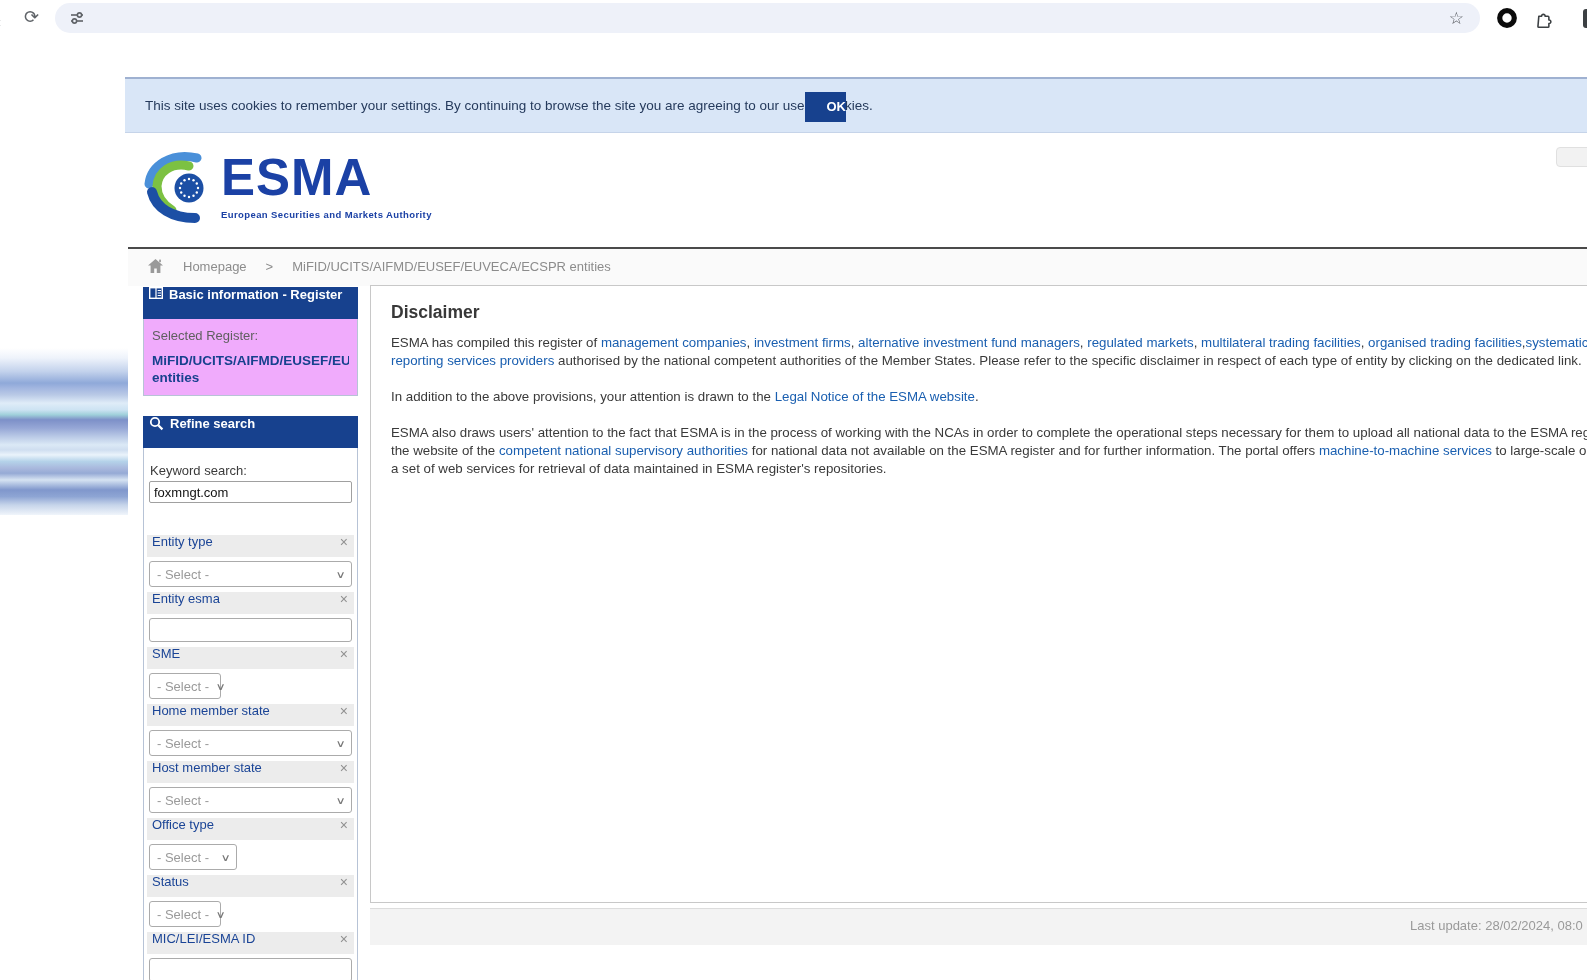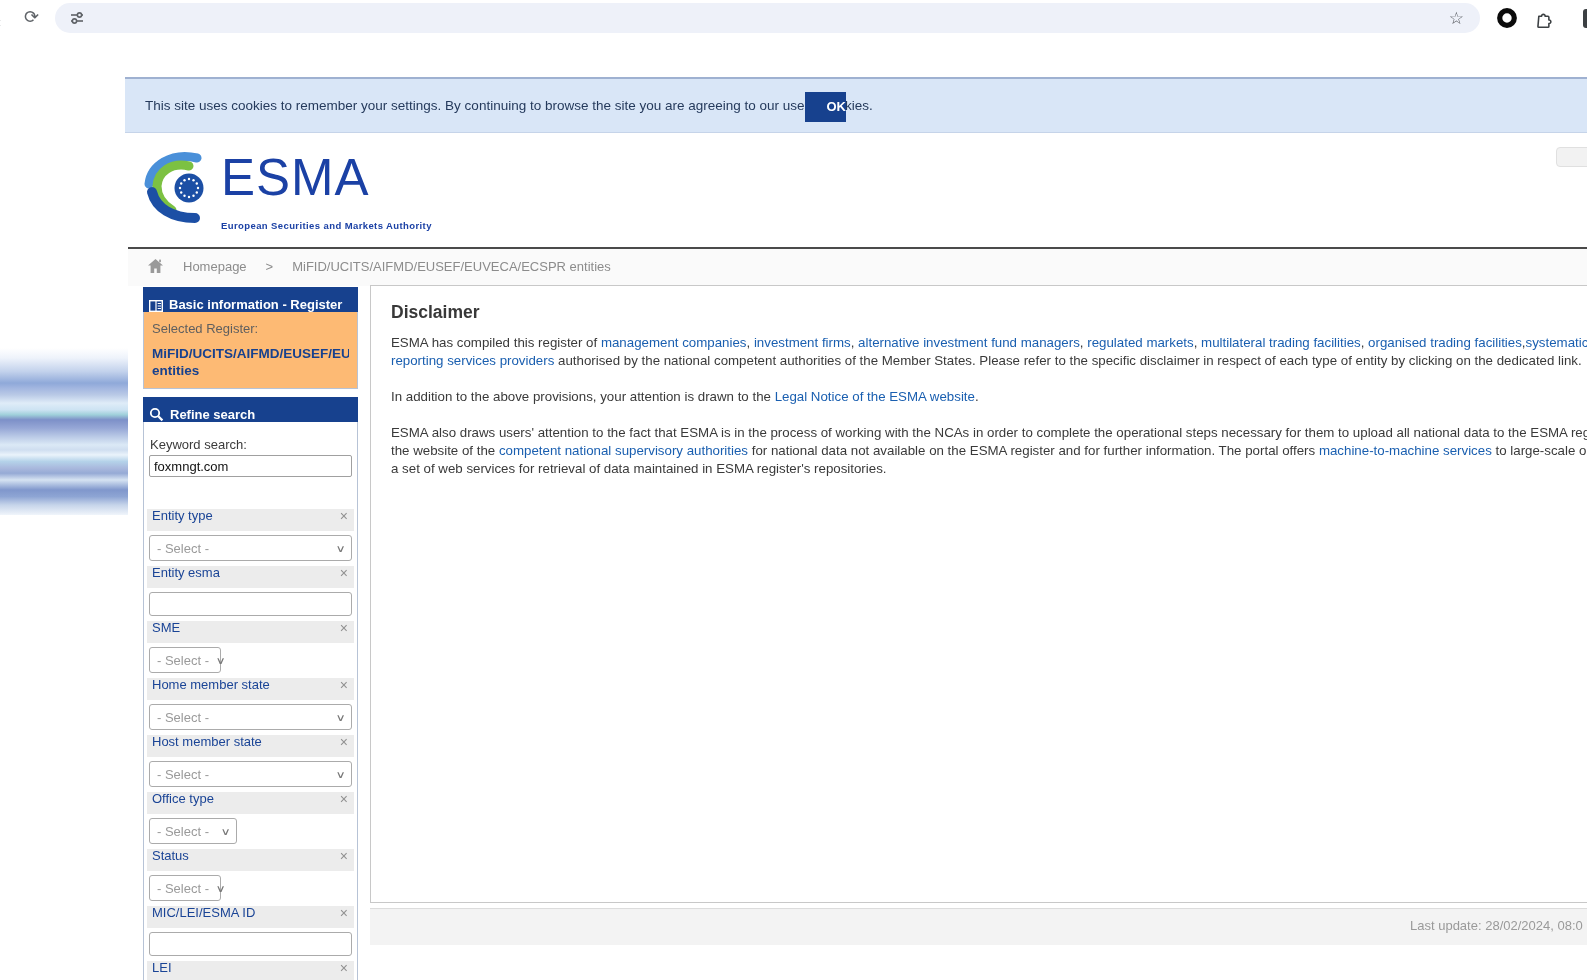--- a/index.html
+++ b/index.html
@@ -27,45 +27,45 @@
             background:#d9e6f7; border-top:2px solid #9fb1d1; border-bottom:1px solid #c6d4e9; }
   .cookie-text { position:absolute; left:20px; top:19px; font-size:13.5px; color:#253a5c; }
   .cookie-ok { position:absolute; left:680px; top:13px; width:41px; height:30px; background:#17418e;
                color:#fff; font-weight:bold; font-size:13px; text-align:right; line-height:30px;
                cursor:pointer; }
 
   
   .logo { position:absolute; left:141px; top:150px; display:flex; align-items:flex-start; cursor:pointer; }
   .logo-mark { width:76px; height:76px; }
   .logo-textcol { margin-left:4px; margin-top:2px; }
-  .logo-title { font-size:51px; font-weight:normal; color:#1b41a5; letter-spacing:1px; line-height:52px; }
-  .logo-sub { font-size:9.5px; font-weight:bold; color:#1b41a5; letter-spacing:.4px; margin-top:16px;text-align:right; }
+  .logo-title { font-size:51px; font-weight:bold; color:#1b41a5; letter-spacing:1px; line-height:52px; }
+  .logo-sub { font-size:9.5px; font-weight:bold; color:#1b41a5; letter-spacing:.4px; margin-top:5px;text-align:right; }
 
   .cut-widget { position:absolute; left:1556px; top:147px; width:44px; height:20px;
                 background:#f2f2f2; border:1px solid #e0e0e0; border-radius:4px; }
 
   
   .topline { position:absolute; left:128px; top:247px; width:1459px; height:2px; background:#4a4a4a; }
   .crumb-band { position:absolute; left:128px; top:249px; width:1459px; height:37px; background:#fafafa; }
   .crumb-inner { position:absolute; left:19px; top:9px; display:flex; align-items:center;
                  font-size:13px; color:#8c8c8c;gap:11px; }
   .crumb-inner a { color:#8c8c8c; text-decoration:none; }
   .crumb-sep { margin:0 8px; }
 
   
   .sidebar { position:absolute; left:143px; top:287px; width:215px; }
-  .side-hdr { height:25px; background:#17418e; color:#fff; font-size:13px; font-weight:bold;
-              display:flex; align-items:flex-end; padding-left:6px; }
+  .side-hdr { height:32px; background:#17418e; color:#fff; font-size:13px; font-weight:bold;
+              display:flex; align-items:flex-start; padding-left:6px; }
   .side-hdr svg { margin-right:6px; }
-  .sel-panel { border:1px solid #b7c3d6; border-top:none; background:#fdba74; height:77px;
+  .sel-panel { border:1px solid #b7c3d6; border-top:none; background:#f0abfc; height:77px;
                padding:9px 8px 0 8px; overflow:hidden; }
   .sel-label { font-size:13px; color:#5f5f5f; }
   .sel-value { display:block; margin-top:9px; font-size:13.5px; font-weight:bold; color:#17418e;
                text-decoration:none; line-height:17px; overflow:hidden; }
-  .refine-hdr { margin-top:8px; }
+  .refine-hdr { margin-top:20px; }
   .refine-panel { border:1px solid #b7c3d6; border-top:none; background:#fff; height:700px;
                   padding-top:15px; }
   .kw-label { font-size:13px; color:#3b3b3b; margin:0 6px; }
   .kw-input { display:block; margin:3px 5px 0 5px; width:203px; height:22px; border:1px solid #a0a0a0;
               border-radius:2px; font-size:13px; padding:0 4px; color:#111;
               font-family:"Liberation Sans",sans-serif; }
   .kw-spacer { height:32px; }
   .filter-group { margin-bottom:2px; }
   .filter-header { height:22px; background:#ececec; margin:0 3px; display:flex; align-items:center;
                    justify-content:space-between; padding:0 6px 9px 5px; cursor:pointer; }

